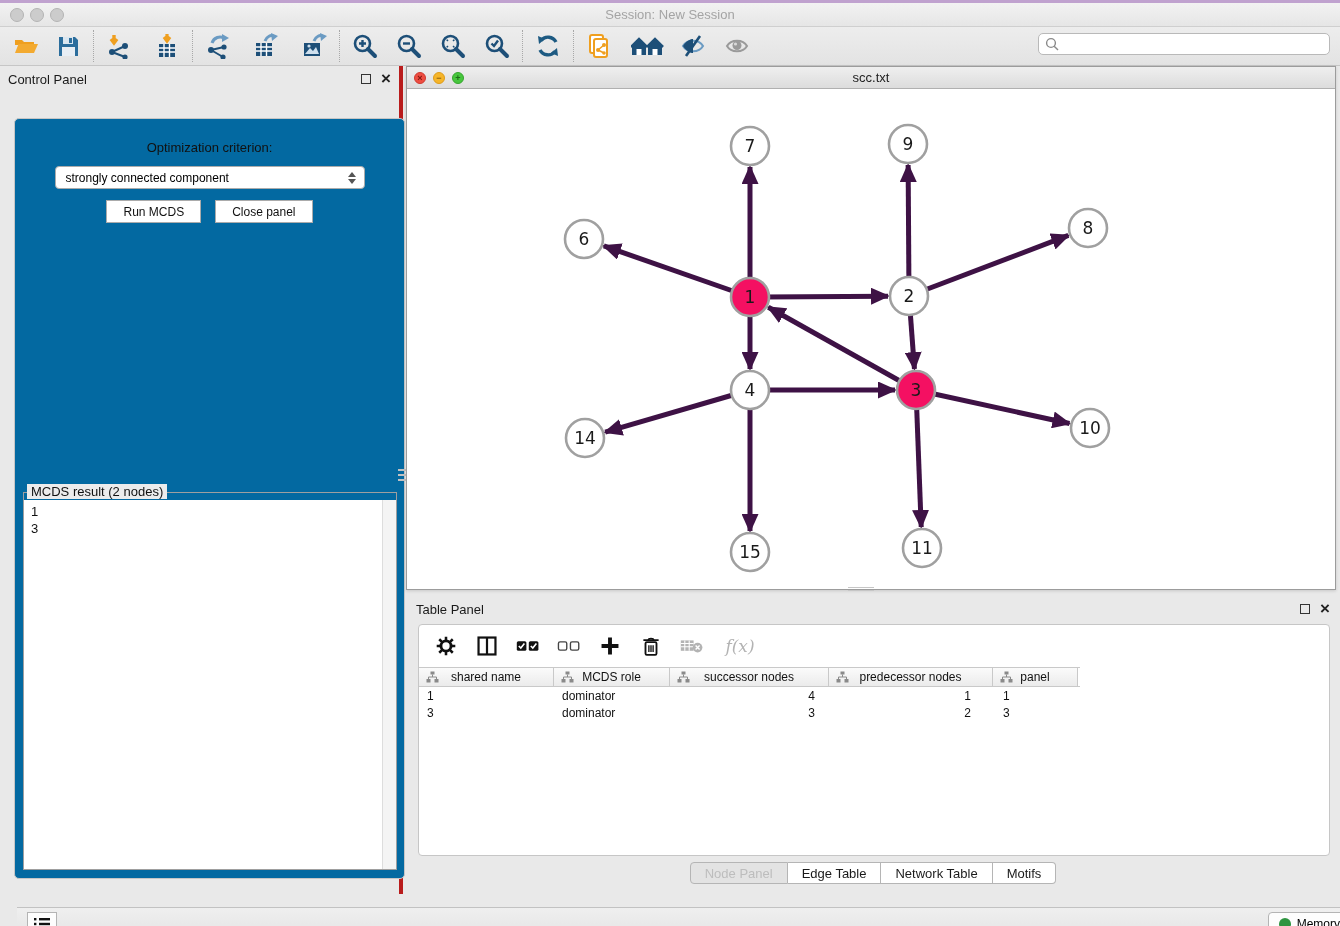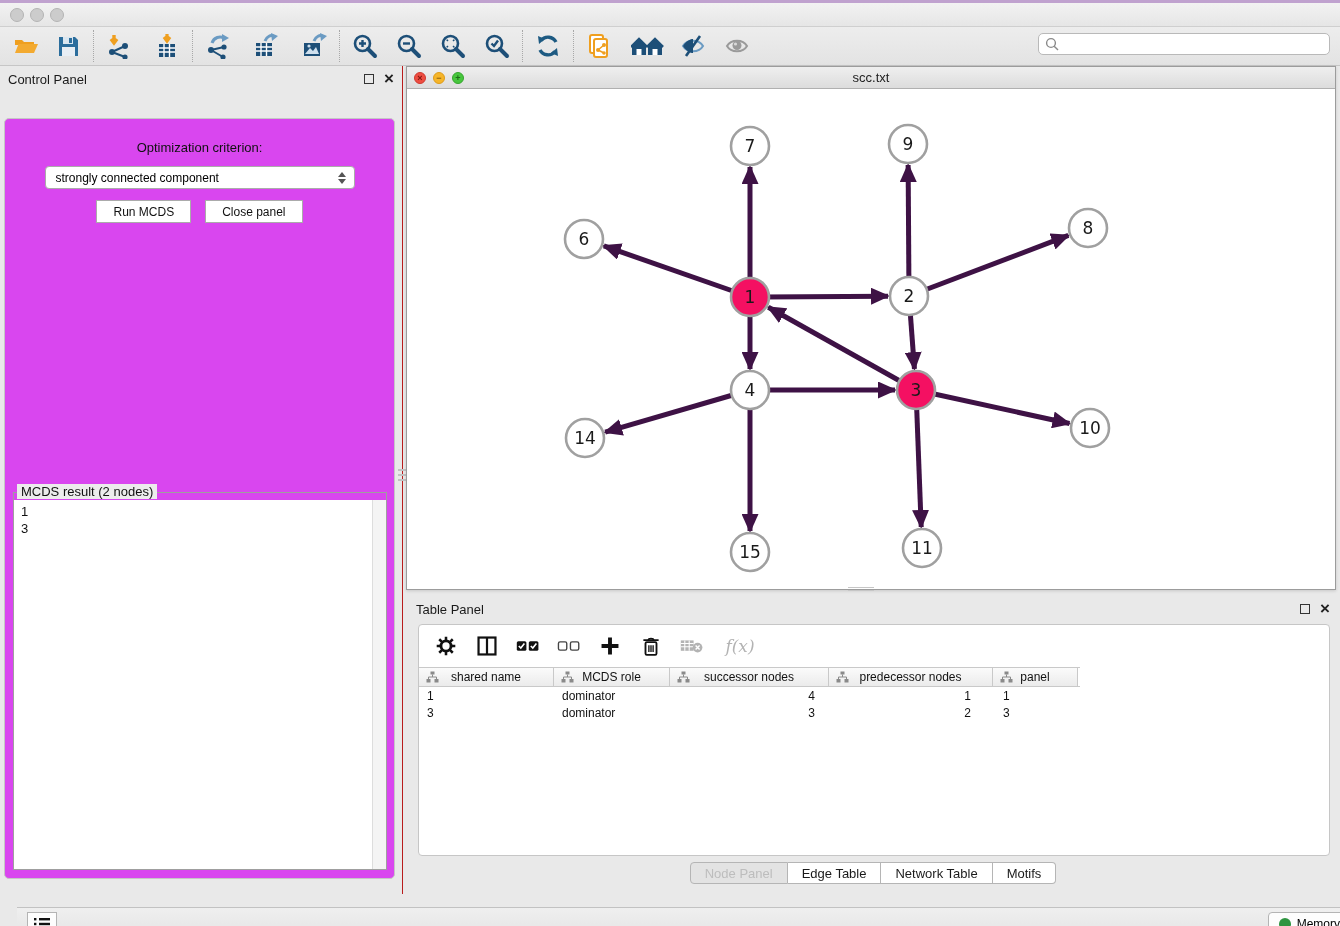--- a/index.html
+++ b/index.html
@@ -19,33 +19,33 @@
              background:linear-gradient(#ededed,#e3e3e3); border-bottom:1px solid #c6c6c6;
              display:flex; align-items:center; }
   .tb-btn { width:36px; height:32px; display:flex; align-items:center; justify-content:center; cursor:pointer; }
   .tb-sep { width:1px; height:32px; border-left:1px dotted #a8a8a8; margin:0 7px; }
   .search-wrap { position:absolute; right:10px; top:6px; width:292px; height:22px; background:#fff;
              border:1px solid #b9b9b9; border-radius:5px; display:flex; align-items:center; padding:0 6px; }
   .search-wrap input { border:none; outline:none; flex:1; font-size:12px; margin-left:5px; background:transparent; }
 
   
   .control-panel { position:absolute; left:0; top:66px; width:403px; height:828px;
-             background:#e9e9e9; border-right:1px solid #b91c1c; }
+             background:#e9e9e9; border-right:4px solid #b91c1c; }
   .panel-header { height:26px; display:flex; align-items:center; padding:0 8px; }
   .panel-header .ph-title { font-size:13px; color:#1a1a1a; flex:1; }
   .float-ico { width:10px; height:10px; border:1.5px solid #333; margin-right:10px; cursor:pointer; }
   .close-ico { font-size:17px; font-weight:bold; color:#222; line-height:10px; cursor:pointer; }
   .cp-tabs { display:flex; justify-content:center; margin-top:4px; position:relative; z-index:2; }
   .seg-tab { height:21px; font-size:13px; padding:0 14px; background:#fff; border:1px solid #b5b5b5;
              border-left:none; display:flex; align-items:center; color:#1a1a1a; cursor:pointer; }
   .seg-tab:first-child { border-left:1px solid #b5b5b5; border-radius:4px 0 0 4px; }
   .seg-tab:last-child { border-radius:0 4px 4px 0; }
   .seg-tab.active { background:#e3e3e3; color:#bdbdbd; }
-  .cp-body { position:absolute; left:4px; top:52px; width:391px; height:761px;
-             background:#d946ef; border:1px solid #c6c6c6; border-radius:5px; }
+  .cp-body { position:absolute; left:14px; top:52px; width:391px; height:761px;
+             background:#0369a1; border:1px solid #c6c6c6; border-radius:5px; }
   .opt-label { text-align:center; margin-top:21px; font-size:13px; color:#111; }
   .cp-select { margin:11px auto 0; width:310px; height:23px; background:#fff; border:1px solid #ababab;
              border-radius:4px; display:flex; align-items:center; padding:0 8px 0 10px; font-size:12px; cursor:pointer; }
   .cp-select .sel-text { flex:1; }
   .spinner { display:flex; flex-direction:column; gap:2px; align-items:center; }
   .spinner i { display:block; width:0; height:0; border-left:4px solid transparent; border-right:4px solid transparent; }
   .spinner .up { border-bottom:5px solid #555; }
   .spinner .dn { border-top:5px solid #555; }
   .cp-buttons { display:flex; justify-content:center; gap:14px; margin-top:11px; }
   .cp-btn { height:23px; background:#fff; border:1px solid #ababab; border-radius:0;
@@ -107,20 +107,21 @@
   .mem-dot { width:12px; height:12px; border-radius:50%; background:#2e9440; }
 </style>
 </head>
 <body>
 
 <div class="desktop-strip"></div>
 <div class="titlebar">
   <div class="traffic-inactive" style="left:10px"></div>
   <div class="traffic-inactive" style="left:30px"></div>
   <div class="traffic-inactive" style="left:50px"></div>
+  <div class="titlebar-title">Session: New Session</div>
 </div>
 
 <div class="toolbar">
   <div style="width:8px"></div>
   <div class="tb-btn">
     <svg width="26" height="26" viewBox="0 0 26 26">
       <path d="M2 7 L9 7 L11 9 L21 9 L21 12 L2 12 Z" fill="#ef9f1f"></path>
       <path d="M2 20 L5.5 11 L25 11 L21 20 Z" fill="#f3aa30"></path>
     </svg>
   </div>

